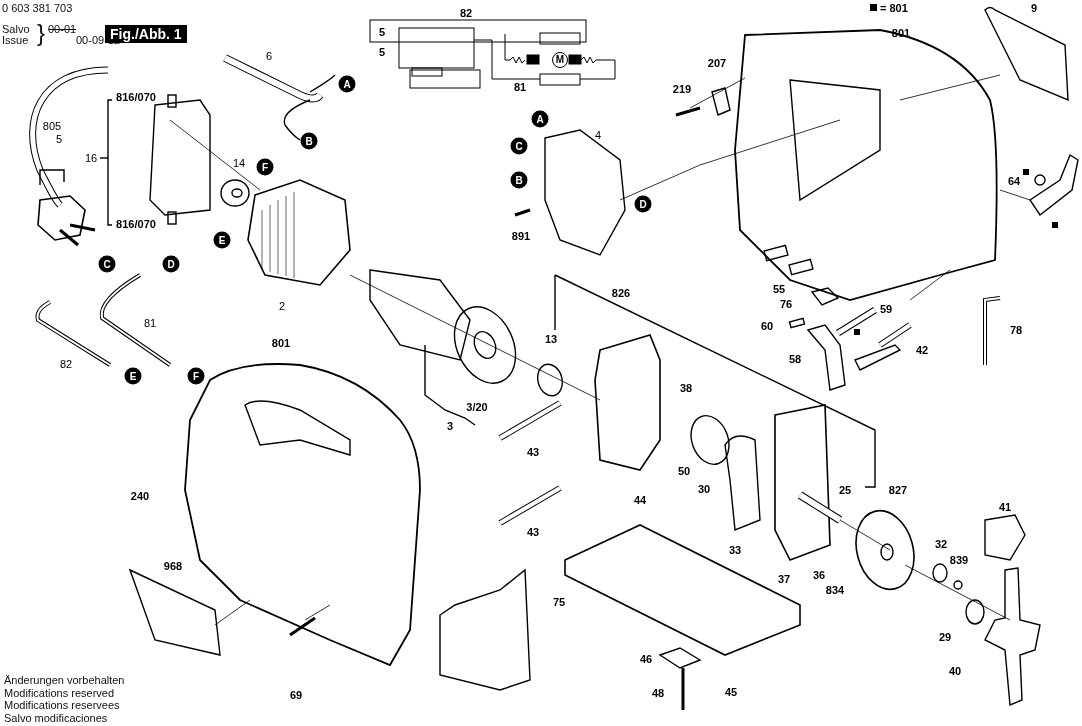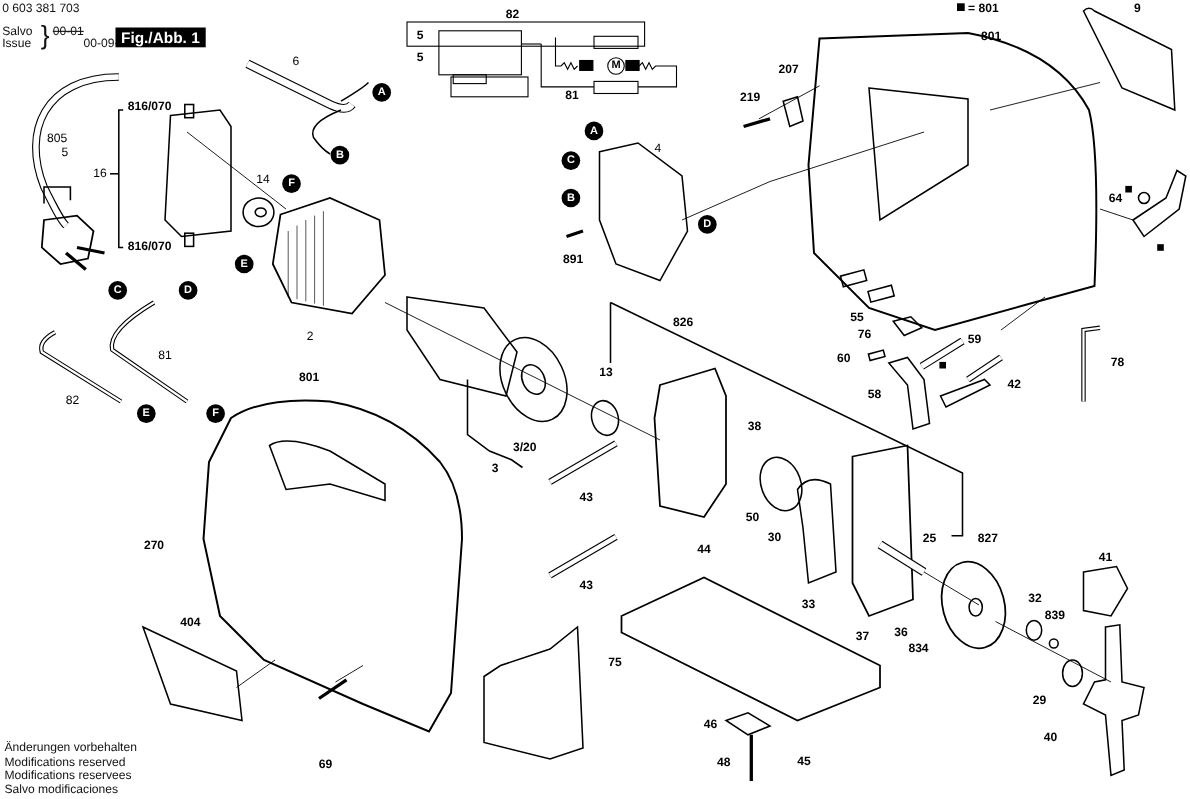--- a/index.html
+++ b/index.html
@@ -243,19 +243,19 @@
 <div class="lbl" style="left:845px;top:490px;">25</div>
 <div class="lbl" style="left:898px;top:490px;">827</div>
 <div class="lbl" style="left:819px;top:575px;">36</div>
 <div class="lbl" style="left:835px;top:590px;">834</div>
 <div class="lbl" style="left:941px;top:544px;">32</div>
 <div class="lbl" style="left:959px;top:560px;">839</div>
 <div class="lbl" style="left:1005px;top:507px;">41</div>
 <div class="lbl" style="left:945px;top:637px;">29</div>
 <div class="lbl" style="left:955px;top:671px;">40</div>
 <div class="lbl" style="left:281px;top:343px;">801</div>
-<div class="lbl" style="left:140px;top:496px;">270</div>
-<div class="lbl" style="left:173px;top:566px;">404</div>
+<div class="lbl" style="left:140px;top:496px;">240</div>
+<div class="lbl" style="left:173px;top:566px;">968</div>
 <div class="lbl" style="left:296px;top:695px;">69</div>
 <div class="lbl" style="left:559px;top:602px;">75</div>
 <div class="lbl" style="left:731px;top:692px;">45</div>
 <div class="lbl" style="left:646px;top:659px;">46</div>
 <div class="lbl" style="left:658px;top:693px;">48</div>
 
 </body></html>

